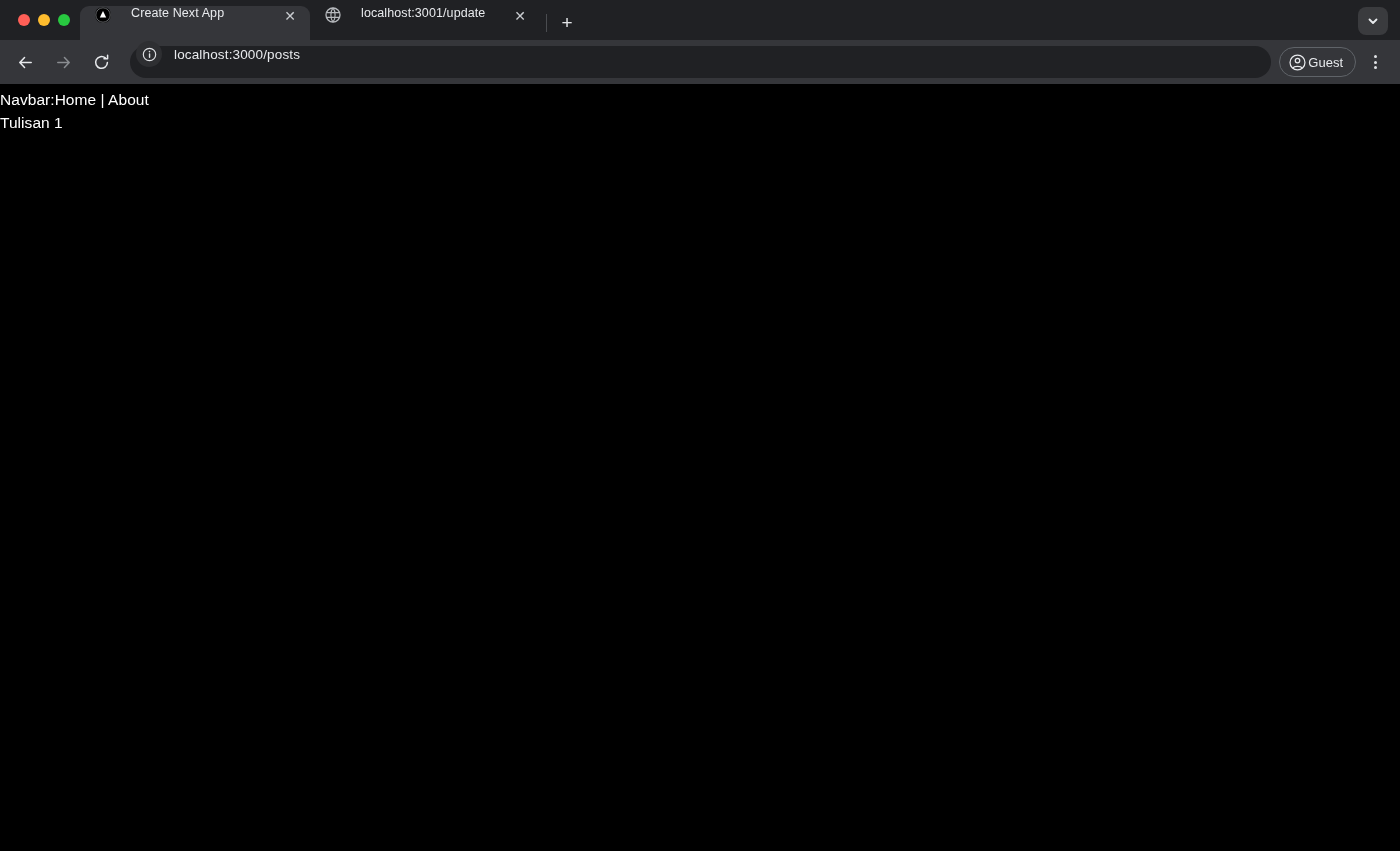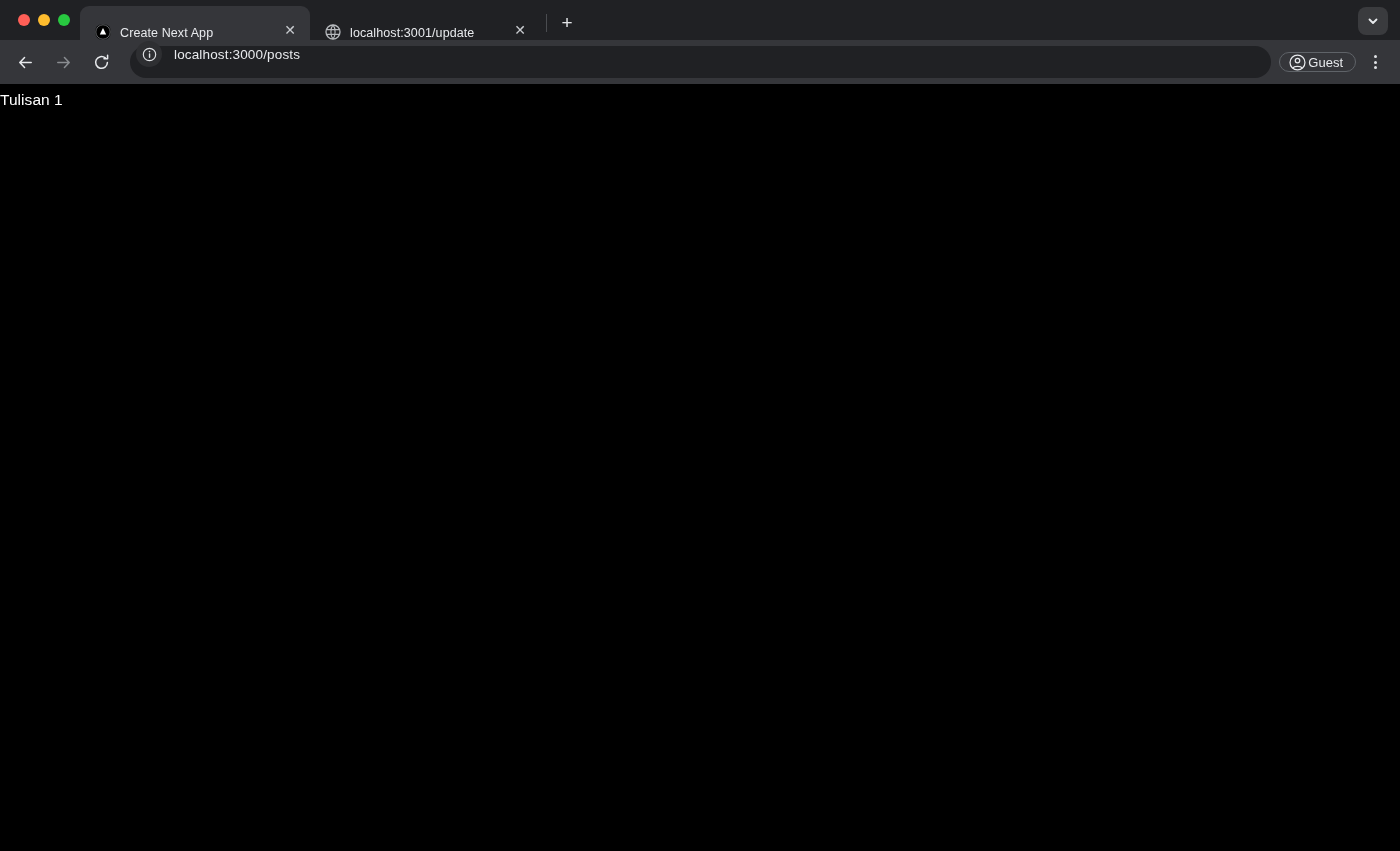--- a/index.html
+++ b/index.html
@@ -17,22 +17,22 @@
   .tabstrip {
     height:40px; background:#202124;
     display:flex; align-items:flex-end;
     position:relative; flex:0 0 40px;
   }
   .traffic { display:flex; align-items:center; gap:8px; padding:0 10px 0 18px; height:40px; }
   .light { width:12px; height:12px; border-radius:50%; }
   .light.red{background:#ff5f57;} .light.yellow{background:#febc2e;} .light.green{background:#28c840;}
 
   .tab {
-    height:34px; display:flex; align-items:flex-end;
-    padding:0 10px 0 14px; gap:9px;
+    height:34px; display:flex; align-items:flex-start;
+    padding:0 10px 0 14px; gap:20px;
     border-radius:9px 9px 0 0; position:relative;
     min-width:230px; max-width:240px;
   }
   .tab.active { background:#35363a; }
   .tab.inactive { background:transparent; }
   .tab-favicon { width:17px; height:17px; flex:0 0 17px; display:flex; align-items:center; justify-content:center; }
   .tab-title {
     font-size:12.5px; color:#e8eaed; white-space:nowrap;
     overflow:hidden; text-overflow:ellipsis; flex:1;
     letter-spacing:.1px;
@@ -73,21 +73,21 @@
   .omni-icon {
     width:26px; height:26px; border-radius:50%; background:#2e2f32;
     display:flex; align-items:center; justify-content:center;
     flex:0 0 26px; margin-left:2px;
   }
   .omni-url {
     font-size:13.5px; color:#e8eaed; margin-left:12px;
     white-space:nowrap; overflow:hidden; letter-spacing:.15px;
   }
   .profile {
-    height:20px; border:1px solid #5f6368; border-radius:16px;
+    height:30px; border:1px solid #5f6368; border-radius:16px;
     display:flex; align-items:center; gap:2px; padding:0 12px 0 9px;
     flex:0 0 auto; margin-right:4px;
   }
   .profile-label { font-size:13px; color:#e8eaed; }
   .kebab {
     width:30px; height:30px; border-radius:50%;
     display:flex; flex-direction:column; align-items:center; justify-content:center; gap:2.5px;
     flex:0 0 30px;
   }
   .kebab i { width:3px; height:3px; border-radius:50%; background:#e0e2e5; display:block; }
@@ -200,17 +200,18 @@
 
     <div class="kebab">
       <i></i>
       <i></i>
       <i></i>
     </div>
   </div>
 
   <div class="viewport">
 
+    <div class="page-line"><span>Navbar:</span><a class="nav-link" href="#">Home</a><span> | </span><a class="nav-link" href="#">About</a></div>
 
     <div class="page-line">Tulisan 1</div>
 
   </div>
 </div>
 
 </body></html>

